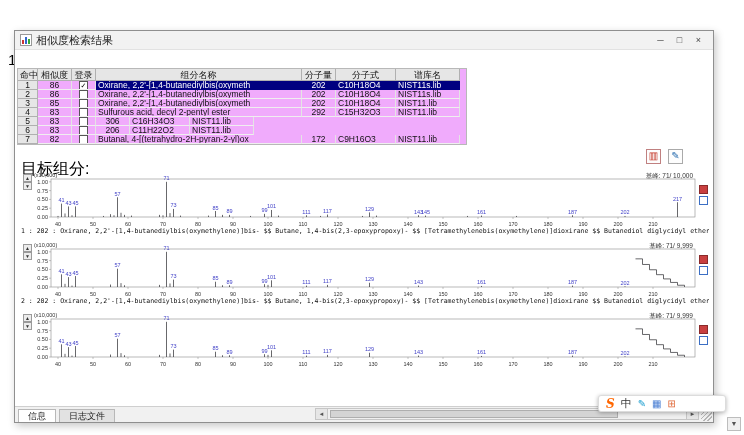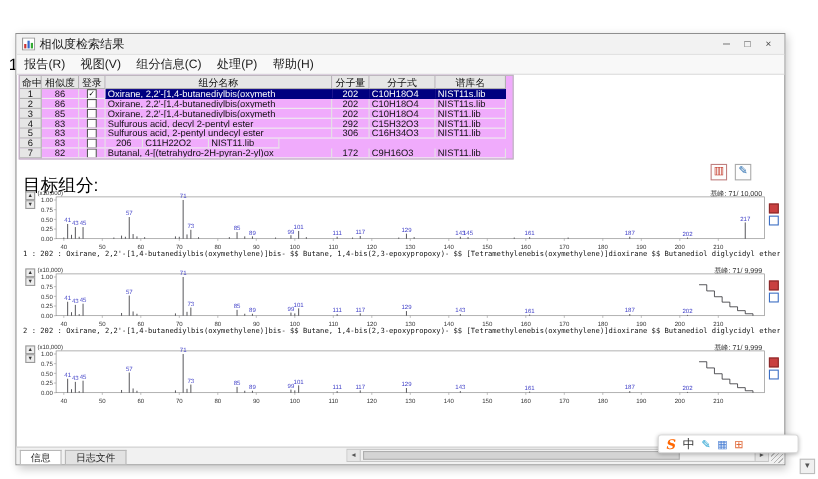--- a/index.html
+++ b/index.html
@@ -111,27 +111,20 @@
           </svg>
       </span>
       <span class="win-title">相似度检索结果</span>
       <span class="win-btns">
         <span class="wbtn">─</span>
         <span class="wbtn">□</span>
         <span class="wbtn">×</span>
       </span>
     </div>
 
-    <div class="menubar" id="menubar">
-        <span class="menu-item">报告(R)</span>
-        <span class="menu-item">视图(V)</span>
-        <span class="menu-item">组分信息(C)</span>
-        <span class="menu-item">处理(P)</span>
-        <span class="menu-item">帮助(H)</span>
-      </div>
 
     <div class="tbl" id="tbl">
         <div class="thead">
           <div class="th c0">命中</div>
           <div class="th c1">相似度</div>
           <div class="th c2">登录</div>
           <div class="th c3">组分名称</div>
           <div class="th c4">分子量</div>
           <div class="th c5">分子式</div>
           <div class="th c6">谱库名</div>
@@ -169,21 +162,20 @@
           <div class="td c2"><span class="cb"></span></div>
           <div class="td c3">Sulfurous acid, decyl 2-pentyl ester</div>
           <div class="td c4">292</div>
           <div class="td c5">C15H32O3</div>
           <div class="td c6">NIST11.lib</div>
         </div>
         <div class="tr">
           <div class="td rowhdr c0">5</div>
           <div class="td c1">83</div>
           <div class="td c2"><span class="cb"></span></div>
-          <div class="td c3">Sulfurous acid, 2-pentyl undecyl ester</div>
           <div class="td c4">306</div>
           <div class="td c5">C16H34O3</div>
           <div class="td c6">NIST11.lib</div>
         </div>
         <div class="tr">
           <div class="td rowhdr c0">6</div>
           <div class="td c1">83</div>
           <div class="td c2"><span class="cb"></span></div>
           <div class="td c4">206</div>
           <div class="td c5">C11H22O2</div>

